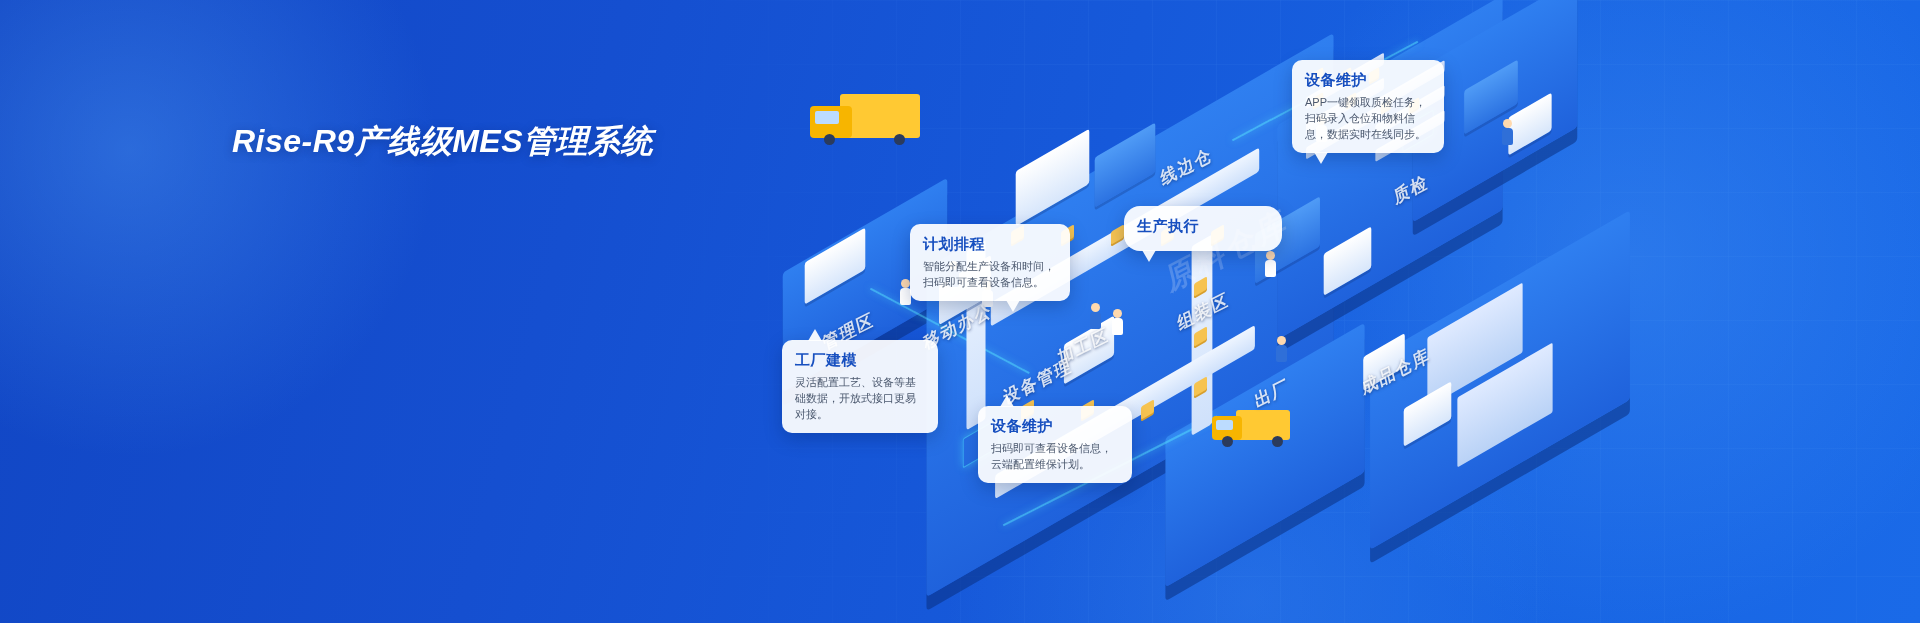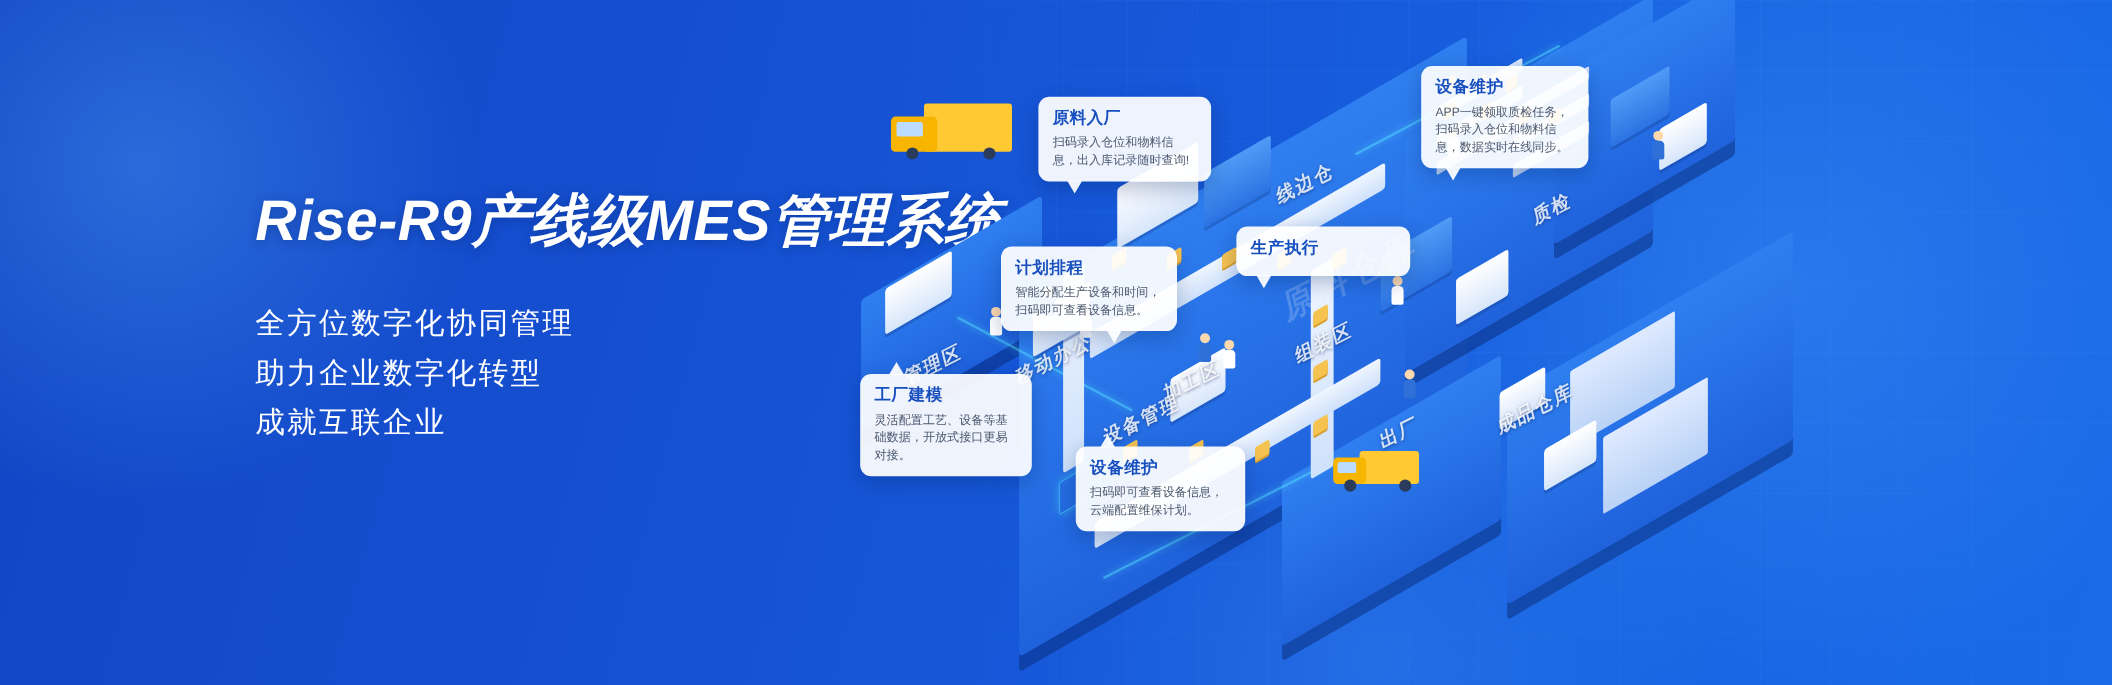--- a/index.html
+++ b/index.html
@@ -23,24 +23,23 @@
       linear-gradient(rgba(120,190,255,.25) 1px,transparent 1px),
       linear-gradient(90deg,rgba(120,190,255,.25) 1px,transparent 1px);
     background-size:64px 64px;
     -webkit-mask-image:linear-gradient(90deg,transparent 0%,transparent 34%,#000 55%,#000 100%);
             mask-image:linear-gradient(90deg,transparent 0%,transparent 34%,#000 55%,#000 100%);
   }
 
   
   .copy { position:absolute; left:232px; top:122px; }
   .title {
-    font-size:52px; font-weight:bold; font-style:italic; color:#ffffff;
+    font-size:32px; font-weight:bold; font-style:italic; color:#ffffff;
     letter-spacing:.5px; white-space:nowrap; line-height:1.2;
     text-shadow:0 2px 10px rgba(0,30,90,.35);
-    margin-top:48px;
   }
   .title .latin { font-family:"Liberation Sans",sans-serif; }
   .subtitle {
     margin-top:40px; color:#ffffff; font-size:27px; line-height:45px;
     letter-spacing:2px; font-weight:400;
   }
   .subtitle div { white-space:nowrap; }
 
   
   #scene { position:absolute; left:760px; top:0; width:1160px; height:623px; }
@@ -125,25 +124,20 @@
 <div id="banner">
 
   <div class="bg-grid"></div>
   <div class="bg-glow" style="left:-180px; top:-160px; width:620px; height:620px;"></div>
   <div class="bg-glow" style="left:1250px; top:-120px; width:760px; height:760px; opacity:.8;"></div>
   <div class="bg-glow" style="left:900px; top:340px; width:700px; height:520px; opacity:.55;"></div>
 
   <div class="copy">
     <div class="title">
       <span class="latin">Rise-R9</span><span>产线级MES管理系统</span>
-    </div>
-    <div class="subtitle">
-      <div>全方位数字化协同管理</div>
-      <div>助力企业数字化转型</div>
-      <div>成就互联企业</div>
     </div>
   </div>
 
   <div id="scene">
 
     <div class="iso platform" style="left:10px; top:225px; width:190px; height:120px; border-radius:4px;"></div>
     <div class="iso platform" style="left:135px; top:150px; width:470px; height:330px; border-radius:4px;"></div>
     <div class="iso platform" style="left:500px; top:60px; width:260px; height:215px; border-radius:4px;"></div>
     <div class="iso platform" style="left:640px; top:25px; width:190px; height:150px; border-radius:4px;"></div>
     <div class="iso platform" style="left:590px; top:285px; width:300px; height:190px; border-radius:4px;"></div>
@@ -243,39 +237,34 @@
     <div class="zone-label" style="left:415px; top:300px;">组装区</div>
     <div class="zone-label" style="left:295px; top:335px;">加工区</div>
     <div class="zone-label" style="left:632px; top:178px;">质检</div>
     <div class="zone-label" style="left:493px; top:382px;">出厂</div>
     <div class="zone-label" style="left:598px; top:360px;">成品仓库</div>
     <div class="zone-label" style="left:160px; top:315px;">移动办公</div>
     <div class="zone-label" style="left:240px; top:370px;">设备管理</div>
   </div>
 
 
-  <div class="card" style="left:944px; top:88px; width:157px;">
-    <div class="c-title">原料入厂</div>
-    <div class="c-desc">扫码录入仓位和物料信息，出入库记录随时查询!</div>
-    <div class="tail down" style="left:26px;"></div>
-  </div>
 
   <div class="card" style="left:1292px; top:60px; width:152px;">
     <div class="c-title">设备维护</div>
     <div class="c-desc">APP一键领取质检任务，扫码录入仓位和物料信息，数据实时在线同步。</div>
     <div class="tail down" style="left:22px;"></div>
   </div>
 
   <div class="card" style="left:910px; top:224px; width:160px;">
     <div class="c-title">计划排程</div>
     <div class="c-desc">智能分配生产设备和时间，扫码即可查看设备信息。</div>
     <div class="tail down" style="left:96px;"></div>
   </div>
 
-  <div class="card" style="left:1124px; top:206px; width:158px;">
+  <div class="card" style="left:1124px; top:206px; width:158px;border-radius:16px;">
     <div class="c-title">生产执行</div>
     <div class="tail down" style="left:18px;"></div>
   </div>
 
 
   <div class="card" style="left:782px; top:340px; width:156px;">
     <div class="c-title">工厂建模</div>
     <div class="c-desc">灵活配置工艺、设备等基础数据，开放式接口更易对接。</div>
     <div class="tail up" style="left:26px;"></div>
   </div>

